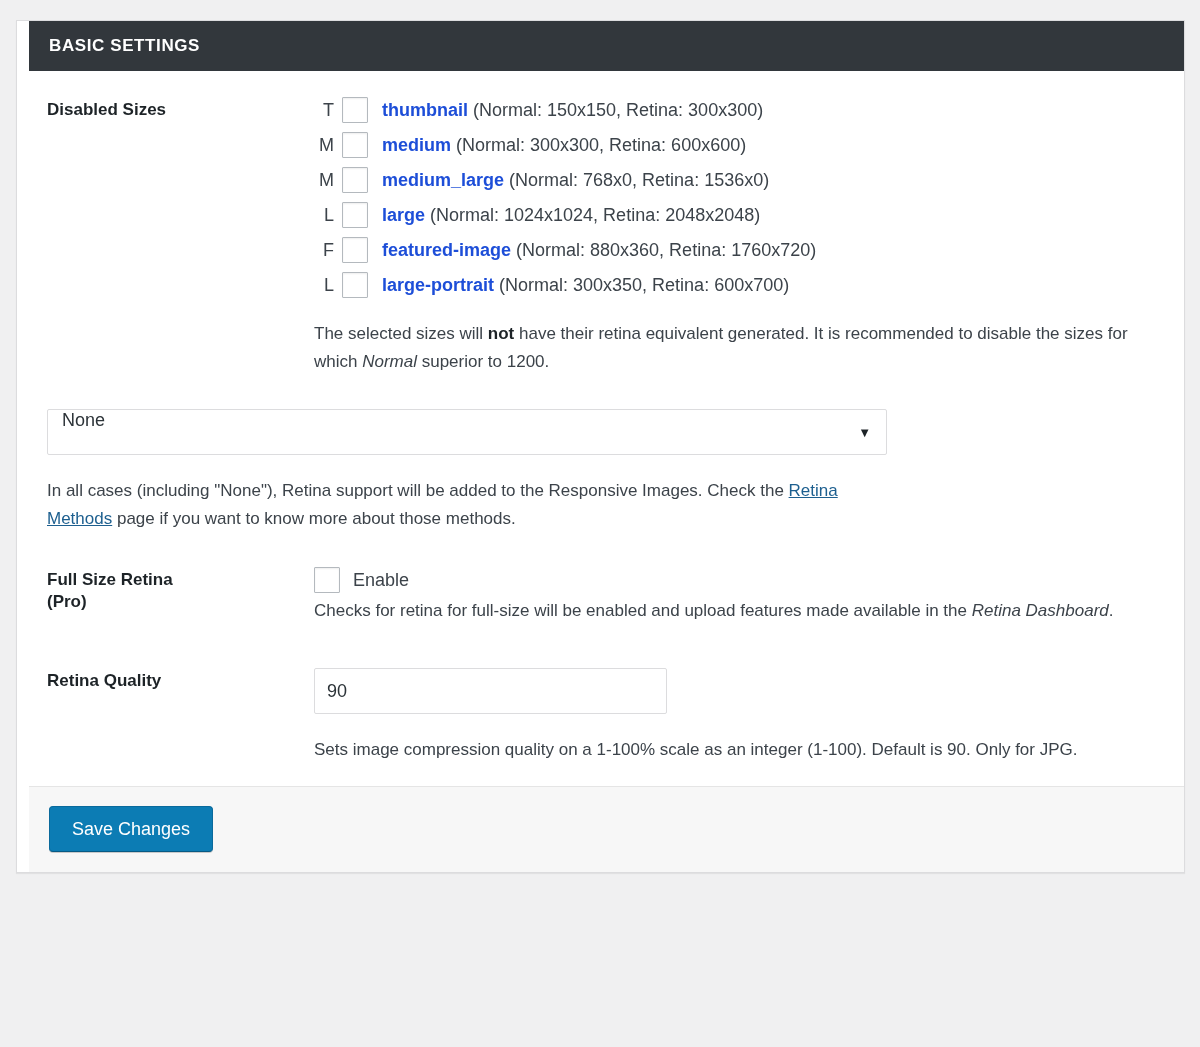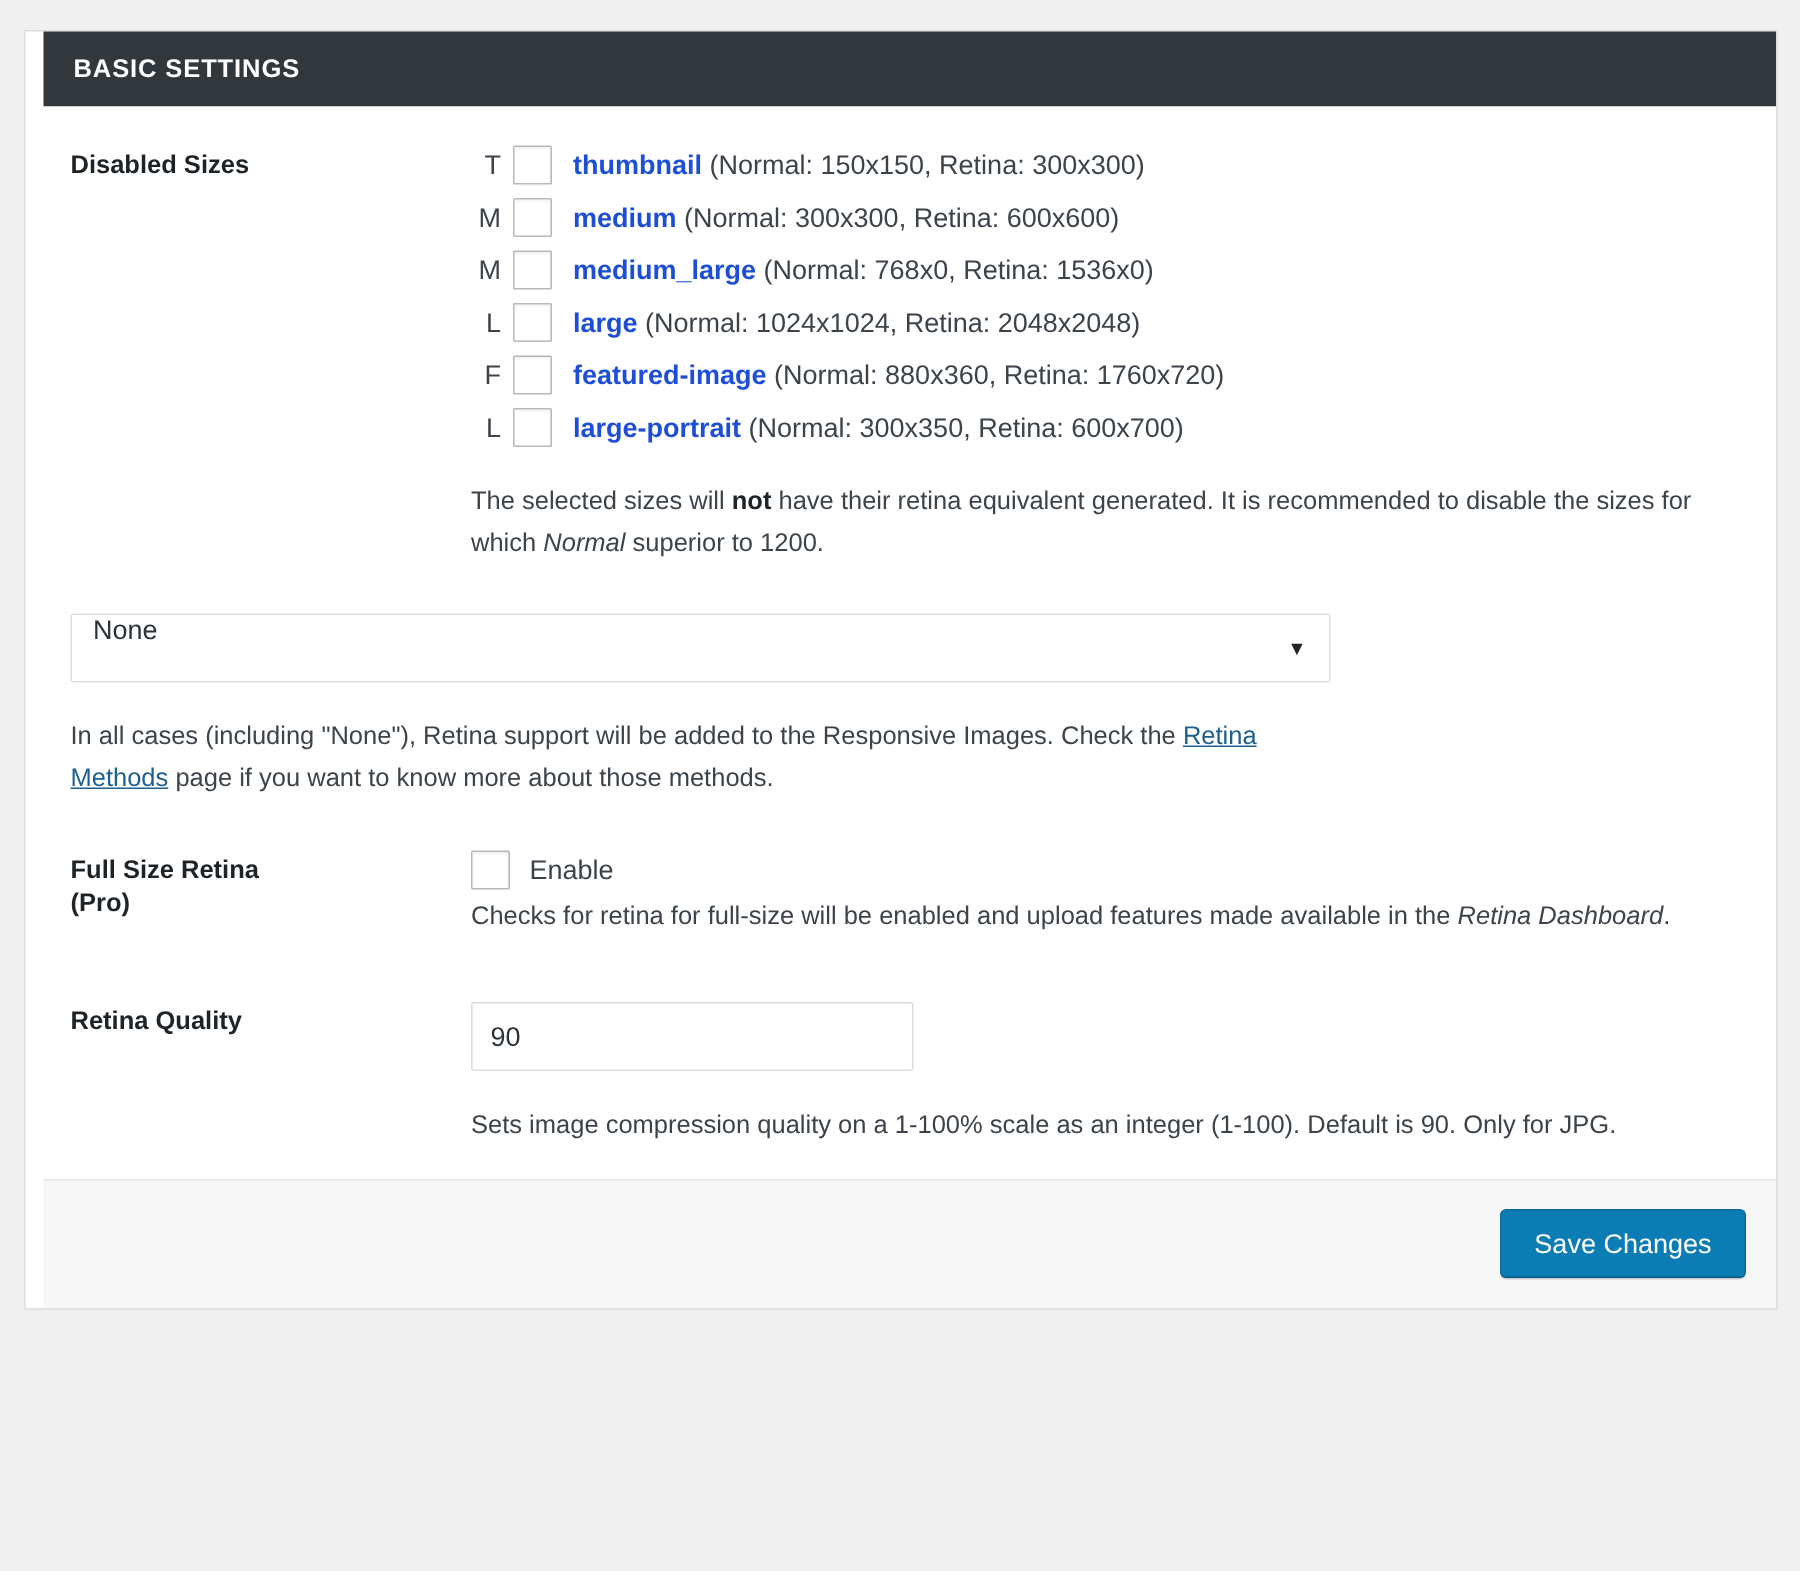--- a/index.html
+++ b/index.html
@@ -160,40 +160,39 @@
   }
   .enable-label {
     margin-left: 13px;
     font-size: 18px;
     color: #3c434a;
     line-height: 1;
   }
 
   
   .text-input {
-    width: 295px;
+    width: 353px;
     height: 46px;
     border: 1px solid #dcdcde;
     background: #ffffff;
     border-radius: 2px;
     font-size: 18px;
     color: #2c3338;
     padding: 0 12px;
     font-family: "Liberation Sans", sans-serif;
     display: flex;
     align-items: center;
   }
 
   
   .card-footer {
     border-top: 1px solid #e5e5e5;
     background: #f7f7f7;
     padding: 16px 20px;
     display: flex;
-    justify-content: flex-end;
     align-items: center;
     min-height: 86px;
   }
   .btn-primary {
     background: #0c7cb4;
     border: 1px solid #0a6a9c;
     border-bottom-color: #075a85;
     color: #ffffff;
     font-size: 18px;
     font-family: "Liberation Sans", sans-serif;

